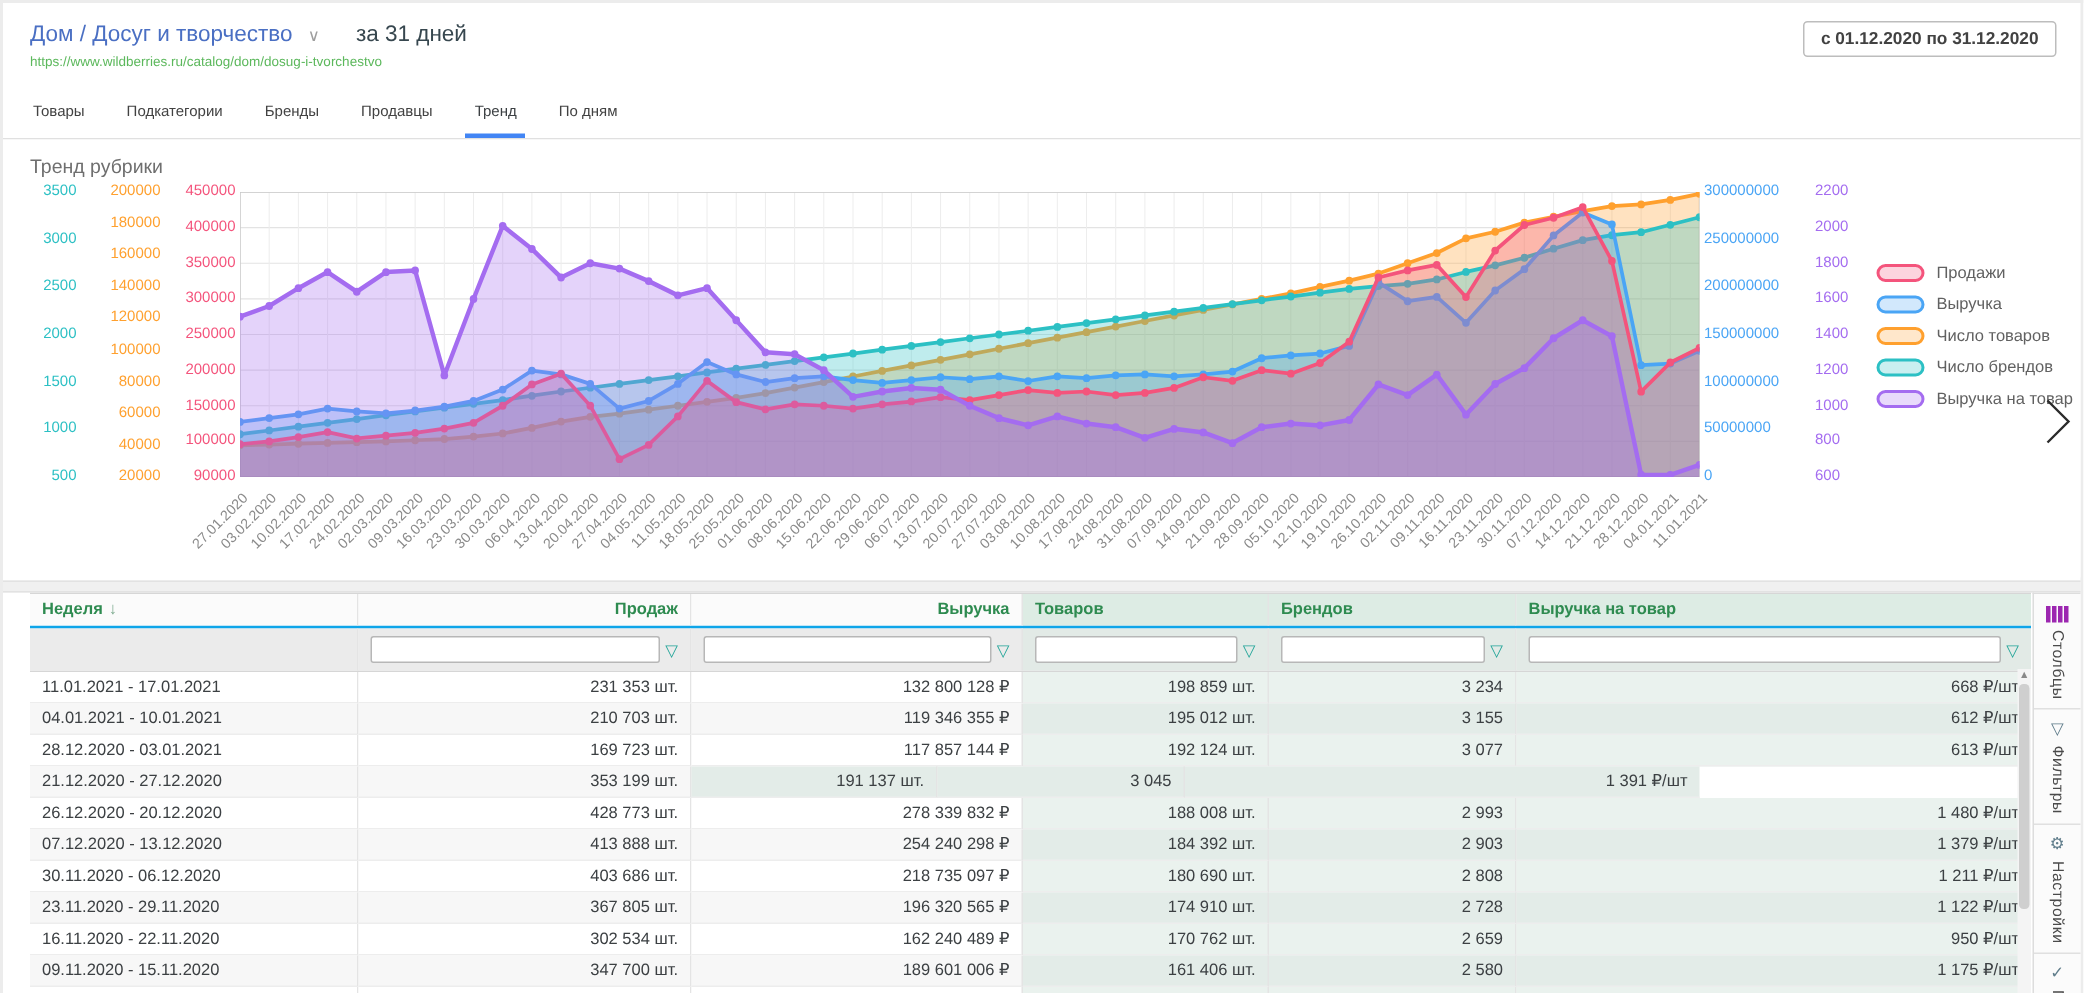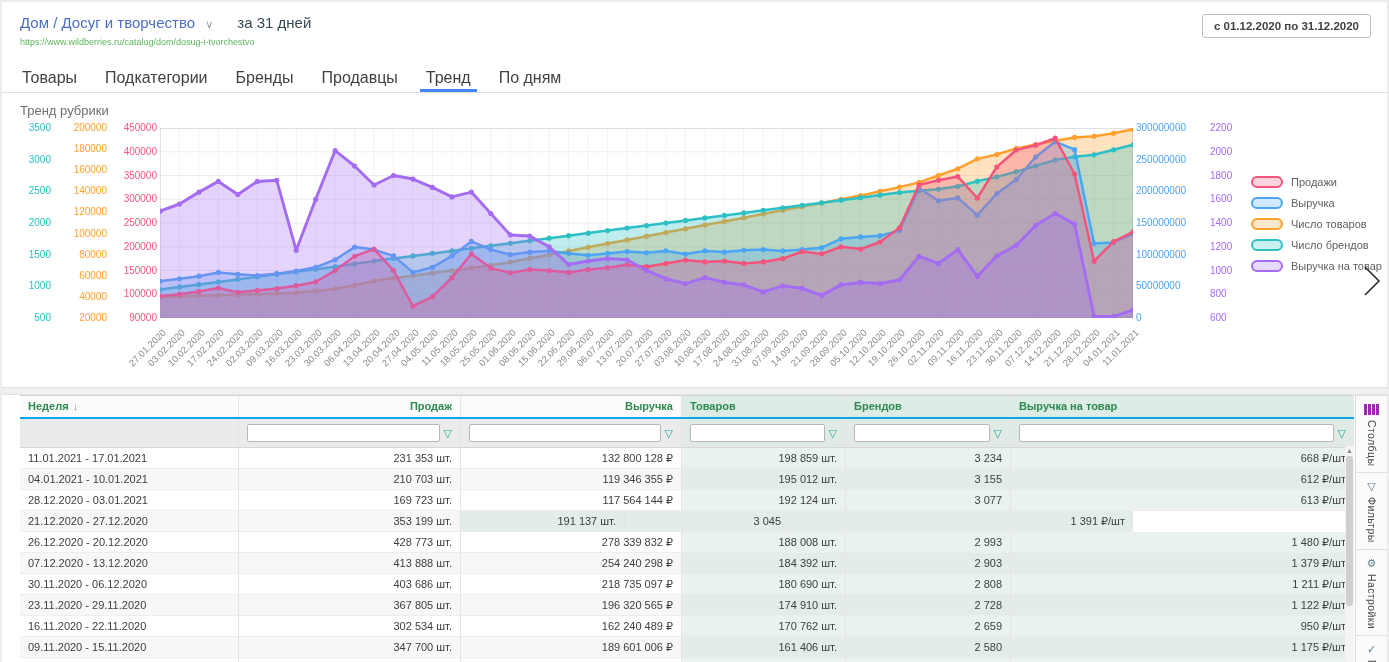--- a/index.html
+++ b/index.html
@@ -13,21 +13,21 @@
   .bc-row { display:flex; align-items:flex-end; gap:10px; }
   .breadcrumb { color:#4a6fc3; font-size:15px; cursor:pointer; }
   .bc-caret { color:#9e9e9e; font-size:11px; margin-left:6px; }
   .period { color:#37474f; font-size:15px; margin-left:14px; }
   .url { display:inline-block; margin-top:4px; color:#5cb85c; font-size:9px; text-decoration:none; }
   .datebox { position:absolute; right:16px; top:12px; border:1px solid #bdbdbd; border-radius:3px;
     padding:5px 11px; font-size:11.5px; font-weight:bold; color:#424242; background:#fff; cursor:pointer; }
 
   
   .tabs { display:flex; padding:0 6px; border-bottom:1px solid #e0e0e0; height:33px; align-items:stretch; }
-  .tab { font-size:16px; color:#424242; padding:9px 14px 0 14px; cursor:pointer; position:relative; }
+  .tab { font-size:10px; color:#424242; padding:9px 14px 0 14px; cursor:pointer; position:relative; }
   .tab.active { color:#3c4043; }
   .tab.active::after { content:""; position:absolute; left:8px; right:8px; bottom:0; height:3px; background:#4285f4; }
 
   
   .chart-card { position:relative; padding:10px 0 0 18px; height:292px; background:#fff; }
   .chart-title { font-size:13px; color:#6f6f6f; margin-bottom:10px; }
   .chart-flex { display:flex; align-items:flex-start; }
   .axis-col { position:relative; height:190px; flex:none; }
   .axis-col .tick { position:absolute; font-size:10px; line-height:10px; white-space:nowrap; }
   .axis-col.left .tick { right:3px; text-align:right; }
@@ -625,21 +625,21 @@
           <div class="cell c0 al-l">04.01.2021 - 10.01.2021</div>
           <div class="cell c1 al-r">210 703 шт.</div>
           <div class="cell c2 al-r">119 346 355 ₽</div>
           <div class="cell c3 hl al-r">195 012 шт.</div>
           <div class="cell c4 hl al-r">3 155</div>
           <div class="cell c5 hl al-r">612 ₽/шт</div>
         </div>
         <div class="trow drow">
           <div class="cell c0 al-l">28.12.2020 - 03.01.2021</div>
           <div class="cell c1 al-r">169 723 шт.</div>
-          <div class="cell c2 al-r">117 564 144 ₽</div>
+          <div class="cell c2 al-r">117 857 144 ₽</div>
           <div class="cell c3 hl al-r">192 124 шт.</div>
           <div class="cell c4 hl al-r">3 077</div>
           <div class="cell c5 hl al-r">613 ₽/шт</div>
         </div>
         <div class="trow drow">
           <div class="cell c0 al-l">21.12.2020 - 27.12.2020</div>
           <div class="cell c1 al-r">353 199 шт.</div>
           <div class="cell c3 hl al-r">191 137 шт.</div>
           <div class="cell c4 hl al-r">3 045</div>
           <div class="cell c5 hl al-r">1 391 ₽/шт</div>

